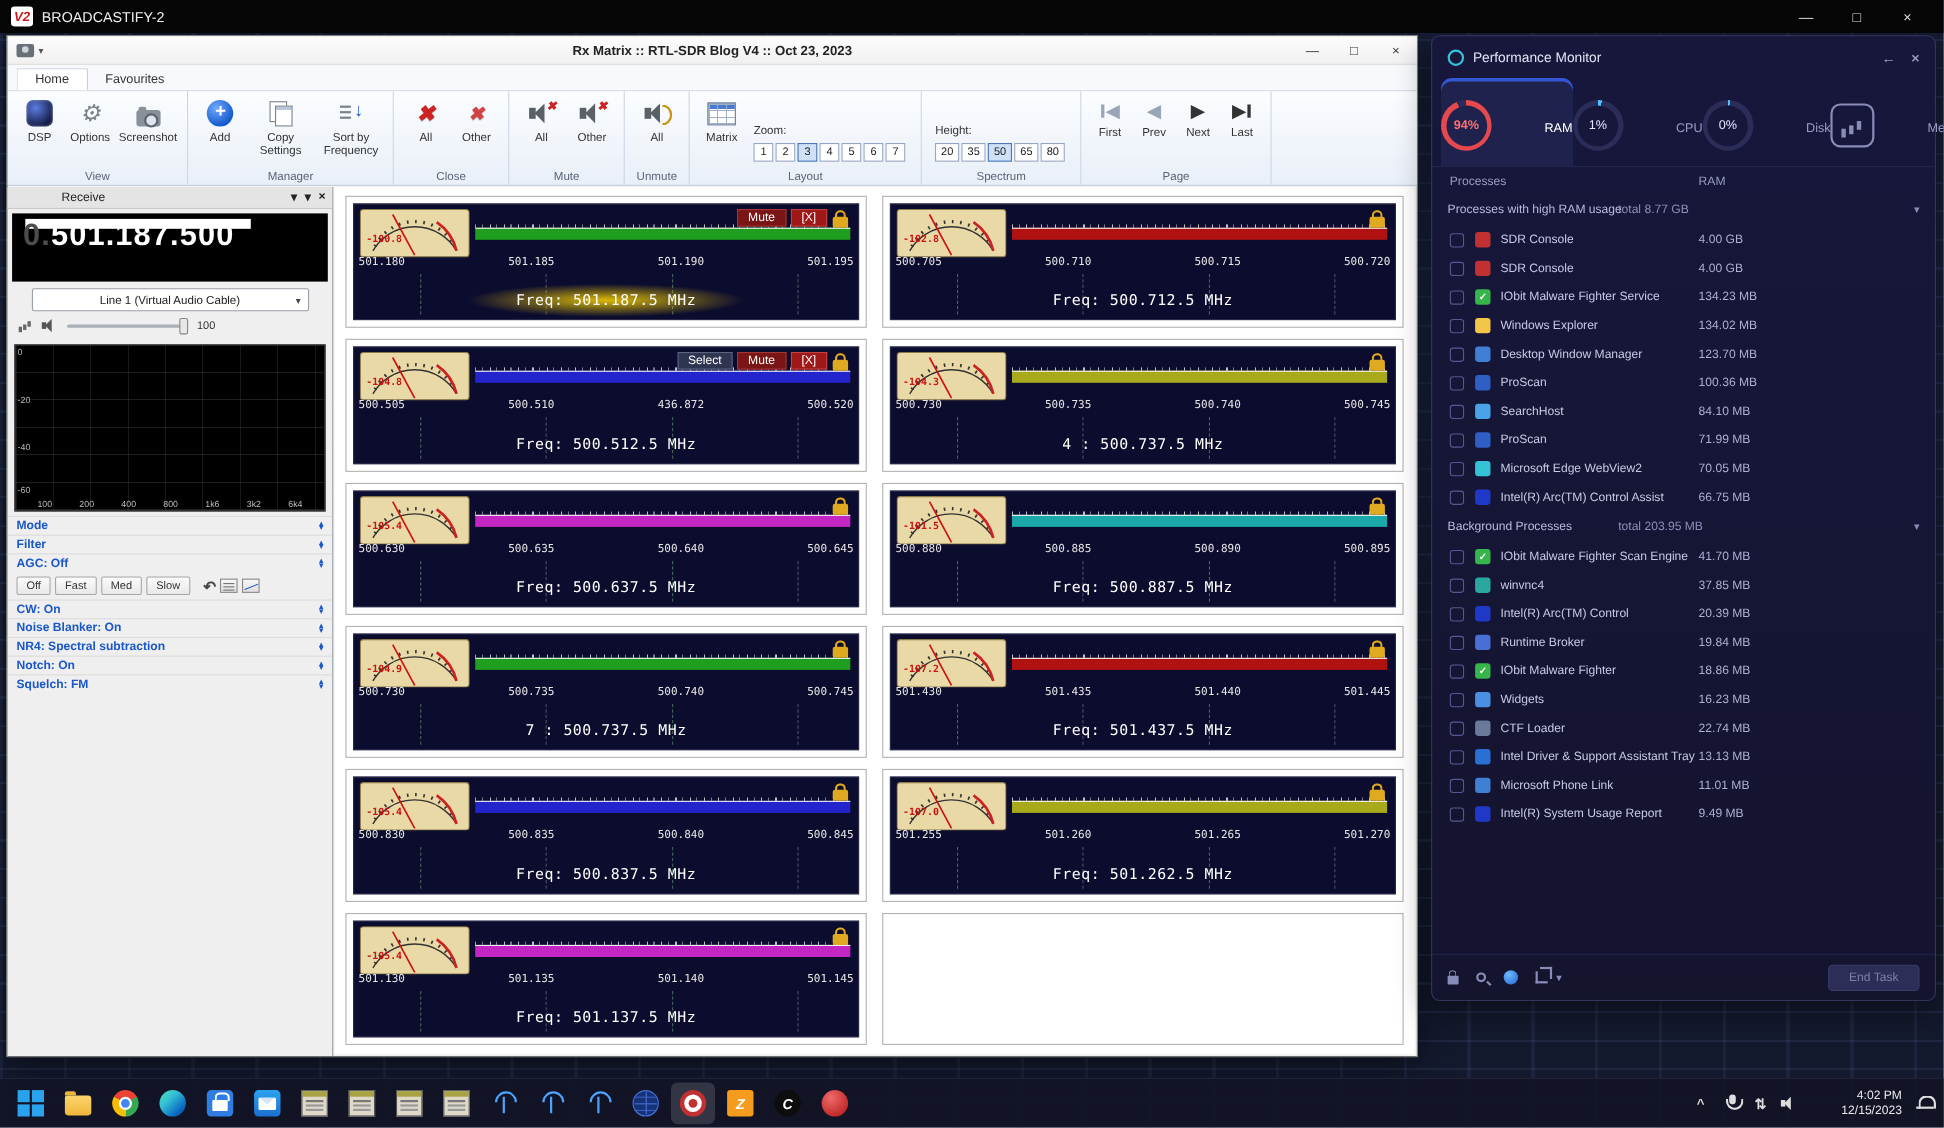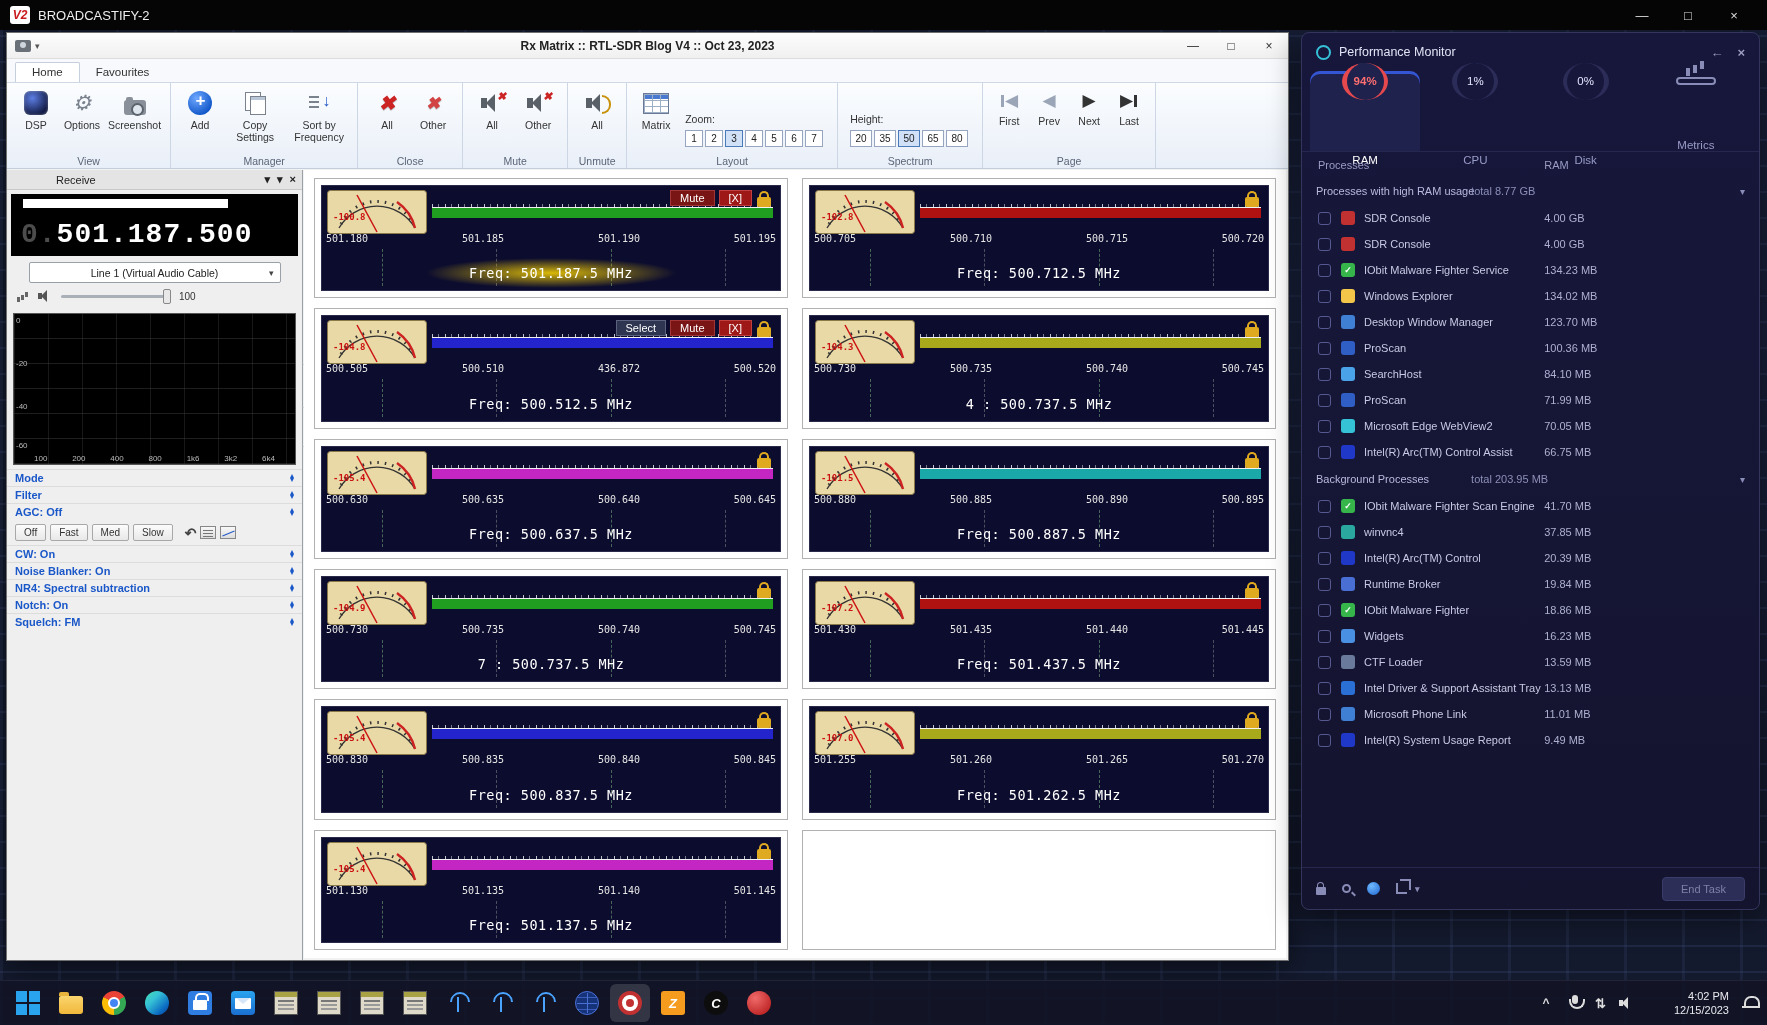--- a/index.html
+++ b/index.html
@@ -83,21 +83,21 @@
   
   .sdr-content { position:absolute; left:0; top:137px; right:0; bottom:0; }
 
   
   .receive { position:absolute; left:0; top:0; width:296px; bottom:0; background:#efefef; border-right:1px solid #9aa0a8; }
   .rx-header { height:20px; background:#e4e4e4; border-bottom:1px solid #c8c8c8; display:flex; align-items:center; padding:0 6px; }
   .rx-header > span { font-size:11px; color:#222;padding-left:43px; }
   .rx-hicons { margin-left:auto; display:flex; gap:7px; color:#555; font-size:10px; }
   .freq-display { margin:4px; height:62px; background:#000; position:relative; }
   .freq-whitebar { position:absolute; left:12px; top:5px; width:205px; height:9px; background:#fff; }
-  .freq-digits { position:absolute; left:10px; top:25px; font-family:Liberation Mono, monospace; font-size:28px; font-weight:bold; letter-spacing:1px; color:#fff; }
+  .freq-digits { position:absolute; left:10px; top:4px; font-family:Liberation Sans, sans-serif; font-size:28px; font-weight:bold; letter-spacing:1px; color:#fff; }
   .freq-digits .dim { color:#4d4d4d; font-weight:bold; font-style:normal; }
   .freq-digits b { font-weight:bold; }
   .audio-select { margin:6px auto 0; width:252px; height:21px; background:#fff; border:1px solid #9aa0a8; border-radius:2px; display:flex; align-items:center; justify-content:center; position:relative; font-size:10.5px; color:#222; }
   .audio-select b { position:absolute; right:6px; font-size:9px; color:#444; font-weight:normal; }
   .vol-row { display:flex; align-items:center; height:26px; padding:0 10px; gap:8px; }
   .ic-bars { width:12px; height:12px; position:relative; }
   .ic-bars::before { content:''; position:absolute; left:0; bottom:0; width:3px; height:5px; background:#666; box-shadow:4px -2px 0 #666, 8px -5px 0 #666; }
   .spk-sm { position:relative; width:16px; height:14px; }
   .spk-sm::before { content:''; position:absolute; left:1px; top:4px; width:4px; height:6px; background:#555; }
   .spk-sm::after { content:''; position:absolute; left:4px; top:1px; border-top:6px solid transparent; border-bottom:6px solid transparent; border-right:6px solid #555; }
@@ -149,21 +149,21 @@
   .lock { position:absolute; top:11px; right:9px; width:14px; height:10px; background:#dfa920; border-radius:2px; }
   .lock::before { content:''; position:absolute; left:2px; top:-6px; width:6px; height:6px; border:2px solid #dfa920; border-bottom:none; border-radius:5px 5px 0 0; }
 
   
   .perf { position:absolute; left:1301px; top:32px; width:459px; height:878px; background:linear-gradient(#17173c,#14142f); border:1px solid #34345c; border-radius:8px; z-index:20; box-shadow:0 8px 30px rgba(0,0,0,.5); color:#cfd0e8; }
   .p-header { height:38px; display:flex; align-items:center; padding:0 14px; }
   .p-logo { width:15px; height:15px; border:2.5px solid #35c1d6; border-radius:50%; margin-right:8px; }
   .p-title { font-size:12.5px; color:#e2e3f5; }
   .p-hicons { margin-left:auto; display:flex; gap:14px; color:#9a9cc0; font-size:13px; }
   .p-tabs { height:80px; display:flex; padding:0 8px; }
-  .ptab { flex:1; display:flex; flex-direction:column; align-items:center; justify-content:center; padding-top:6px;gap:48px; }
+  .ptab { flex:1; display:flex; flex-direction:row; align-items:center; justify-content:center; padding-top:6px;gap:48px; }
   .ptab.active { background:#20224e; border-radius:10px 10px 0 0; box-shadow:inset 0 3px 0 #3556d4; }
   .ring { width:46px; height:46px; border-radius:50%; background:conic-gradient(var(--c) var(--p), #2c2c58 0); display:flex; align-items:center; justify-content:center; }
   .ring .rin { width:37px; height:37px; border-radius:50%; background:#17173c; display:flex; align-items:center; justify-content:center; font-size:11.5px; color:#e4e6ff; }
   .ptab.active .ring .rin { background:#20224e; color:#ff6f6f; font-weight:bold; }
   .plab { font-size:11.5px; color:#9a9cc8; margin-top:6px; }
   .ptab.active .plab { color:#fff; }
   .ic-metrics { width:40px; height:40px; border:2px solid #8a8cb8; border-radius:9px; position:relative; }
   .ic-metrics::before { content:''; position:absolute; left:8px; bottom:7px; width:4px; height:8px; background:#8a8cb8; box-shadow:7px -3px 0 #8a8cb8, 14px -7px 0 #8a8cb8; }
   .p-cols { height:26px; display:flex; align-items:center; border-top:1px solid #26264e; font-size:11px; color:#9a9cc4; position:relative; }
   .p-cols .c1 { padding-left:16px; }
@@ -1126,21 +1126,21 @@
       <span class="pchk"></span>
       <span class="pico" style="background: rgb(74, 144, 226);"></span>
       <span class="pname">Widgets</span>
       <span class="pram">16.23 MB</span>
     </div>
 
     <div class="prow">
       <span class="pchk"></span>
       <span class="pico" style="background: rgb(106, 122, 154);"></span>
       <span class="pname">CTF Loader</span>
-      <span class="pram">13.59 MB</span>
+      <span class="pram">22.74 MB</span>
     </div>
 
     <div class="prow">
       <span class="pchk"></span>
       <span class="pico" style="background: rgb(42, 111, 212);"></span>
       <span class="pname">Intel Driver &amp; Support Assistant Tray</span>
       <span class="pram">13.13 MB</span>
     </div>
 
     <div class="prow">

